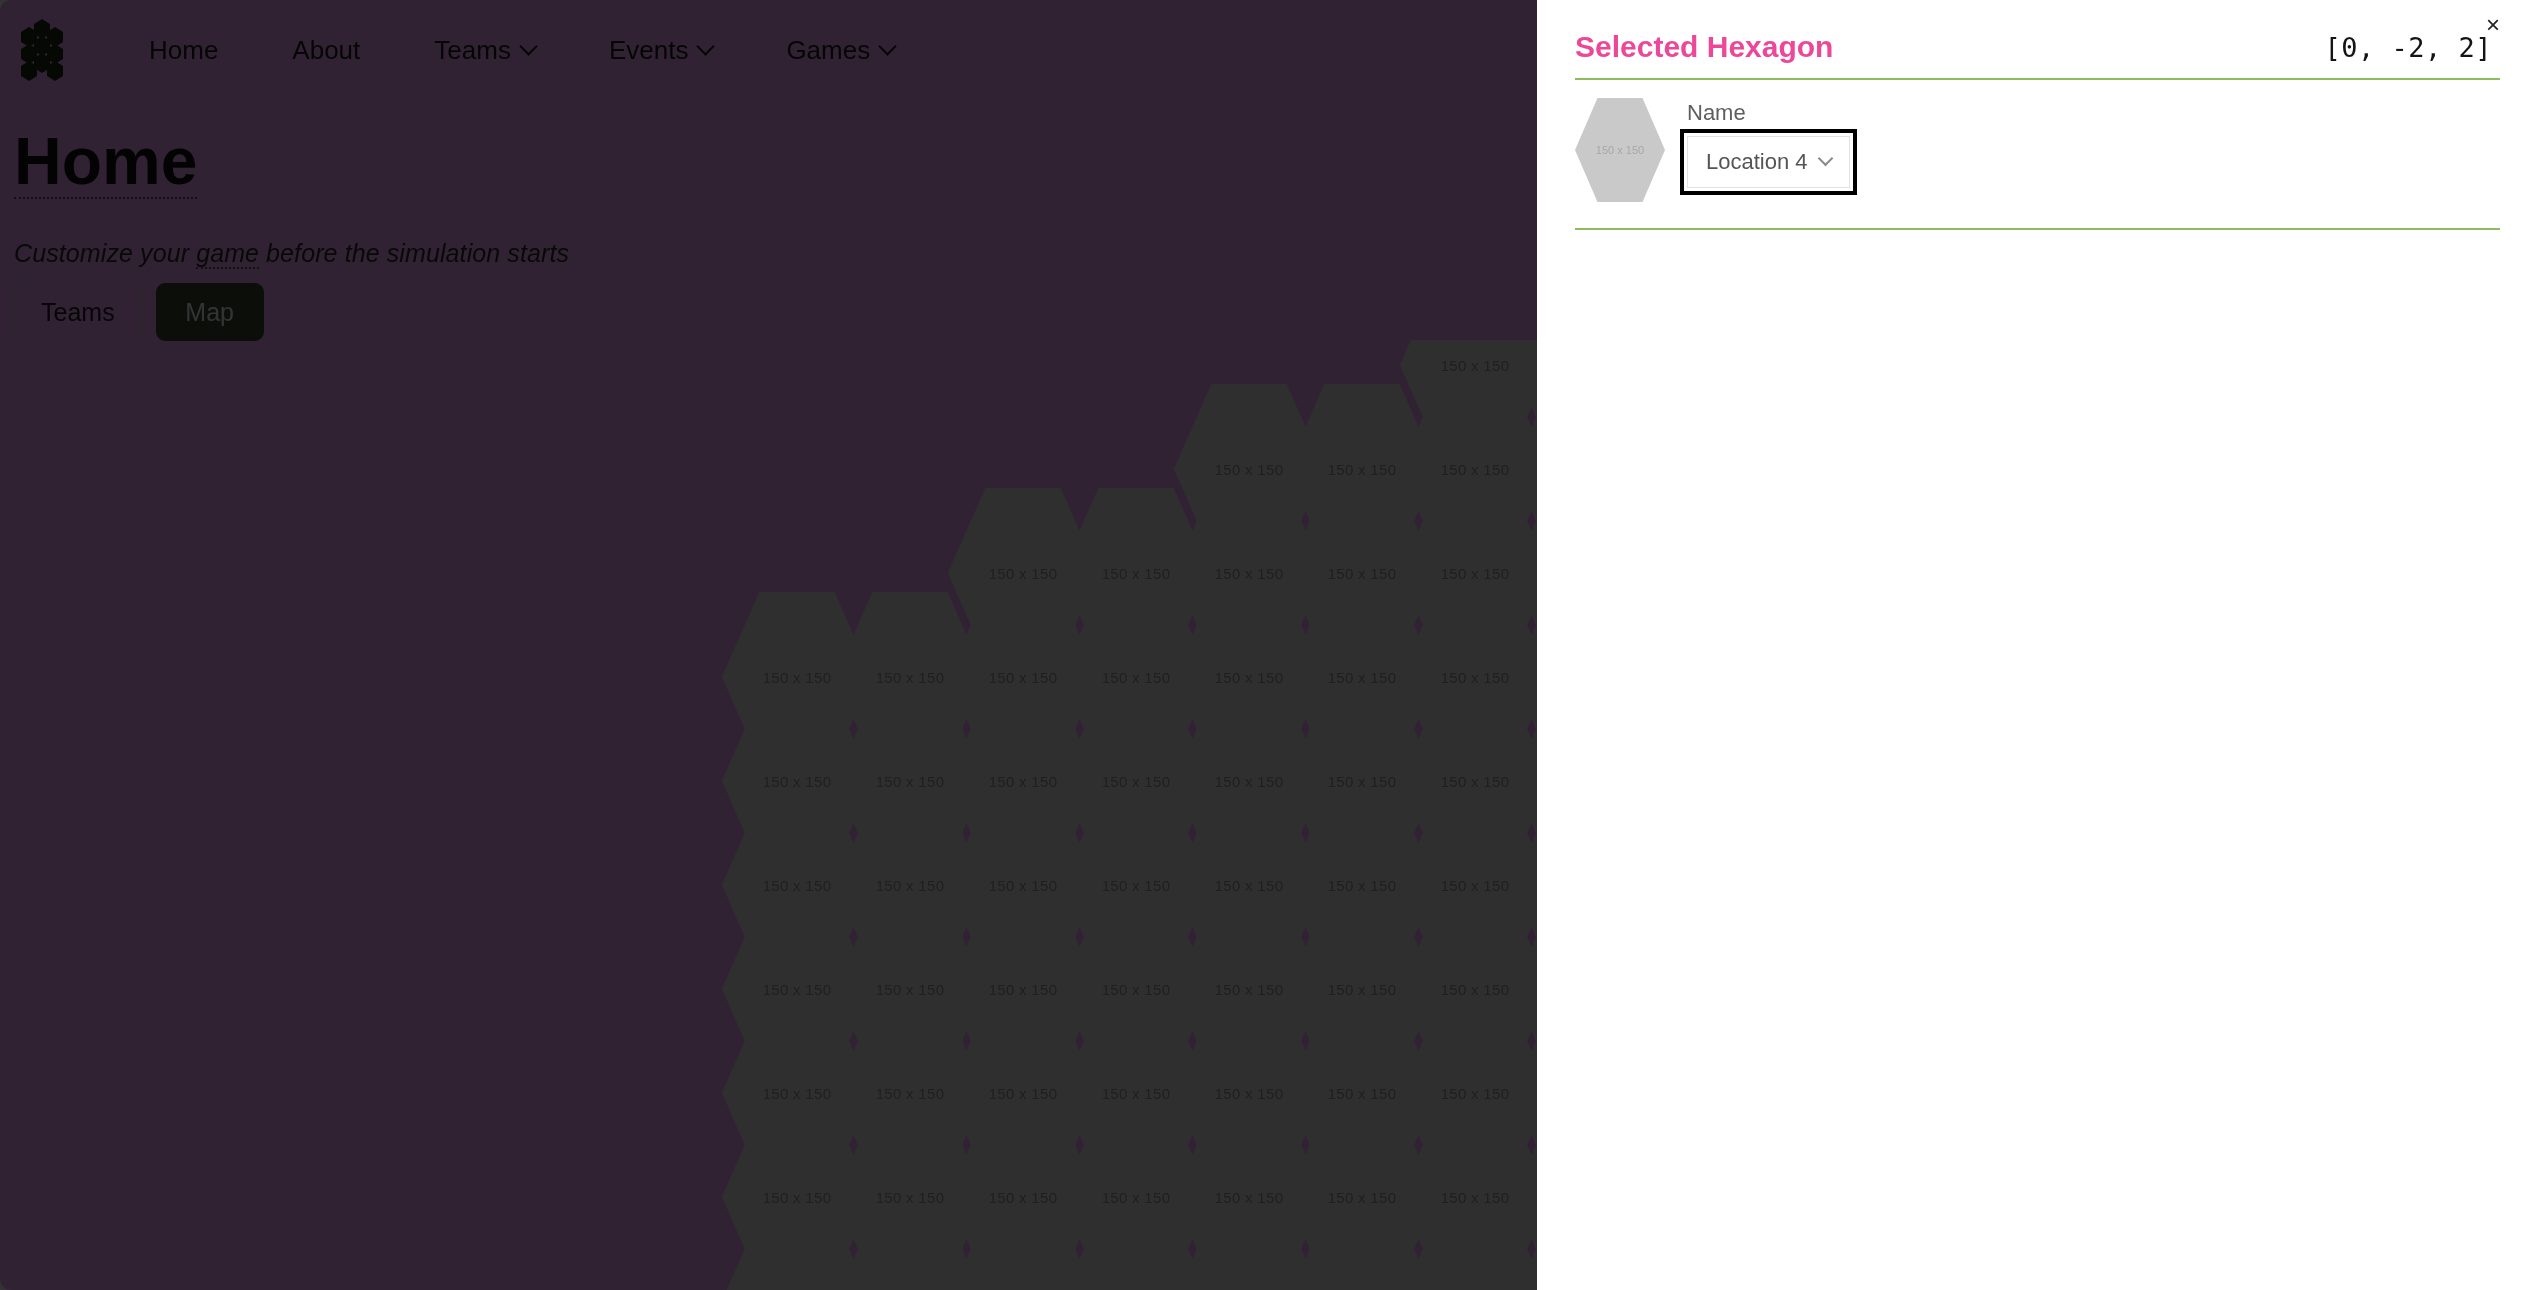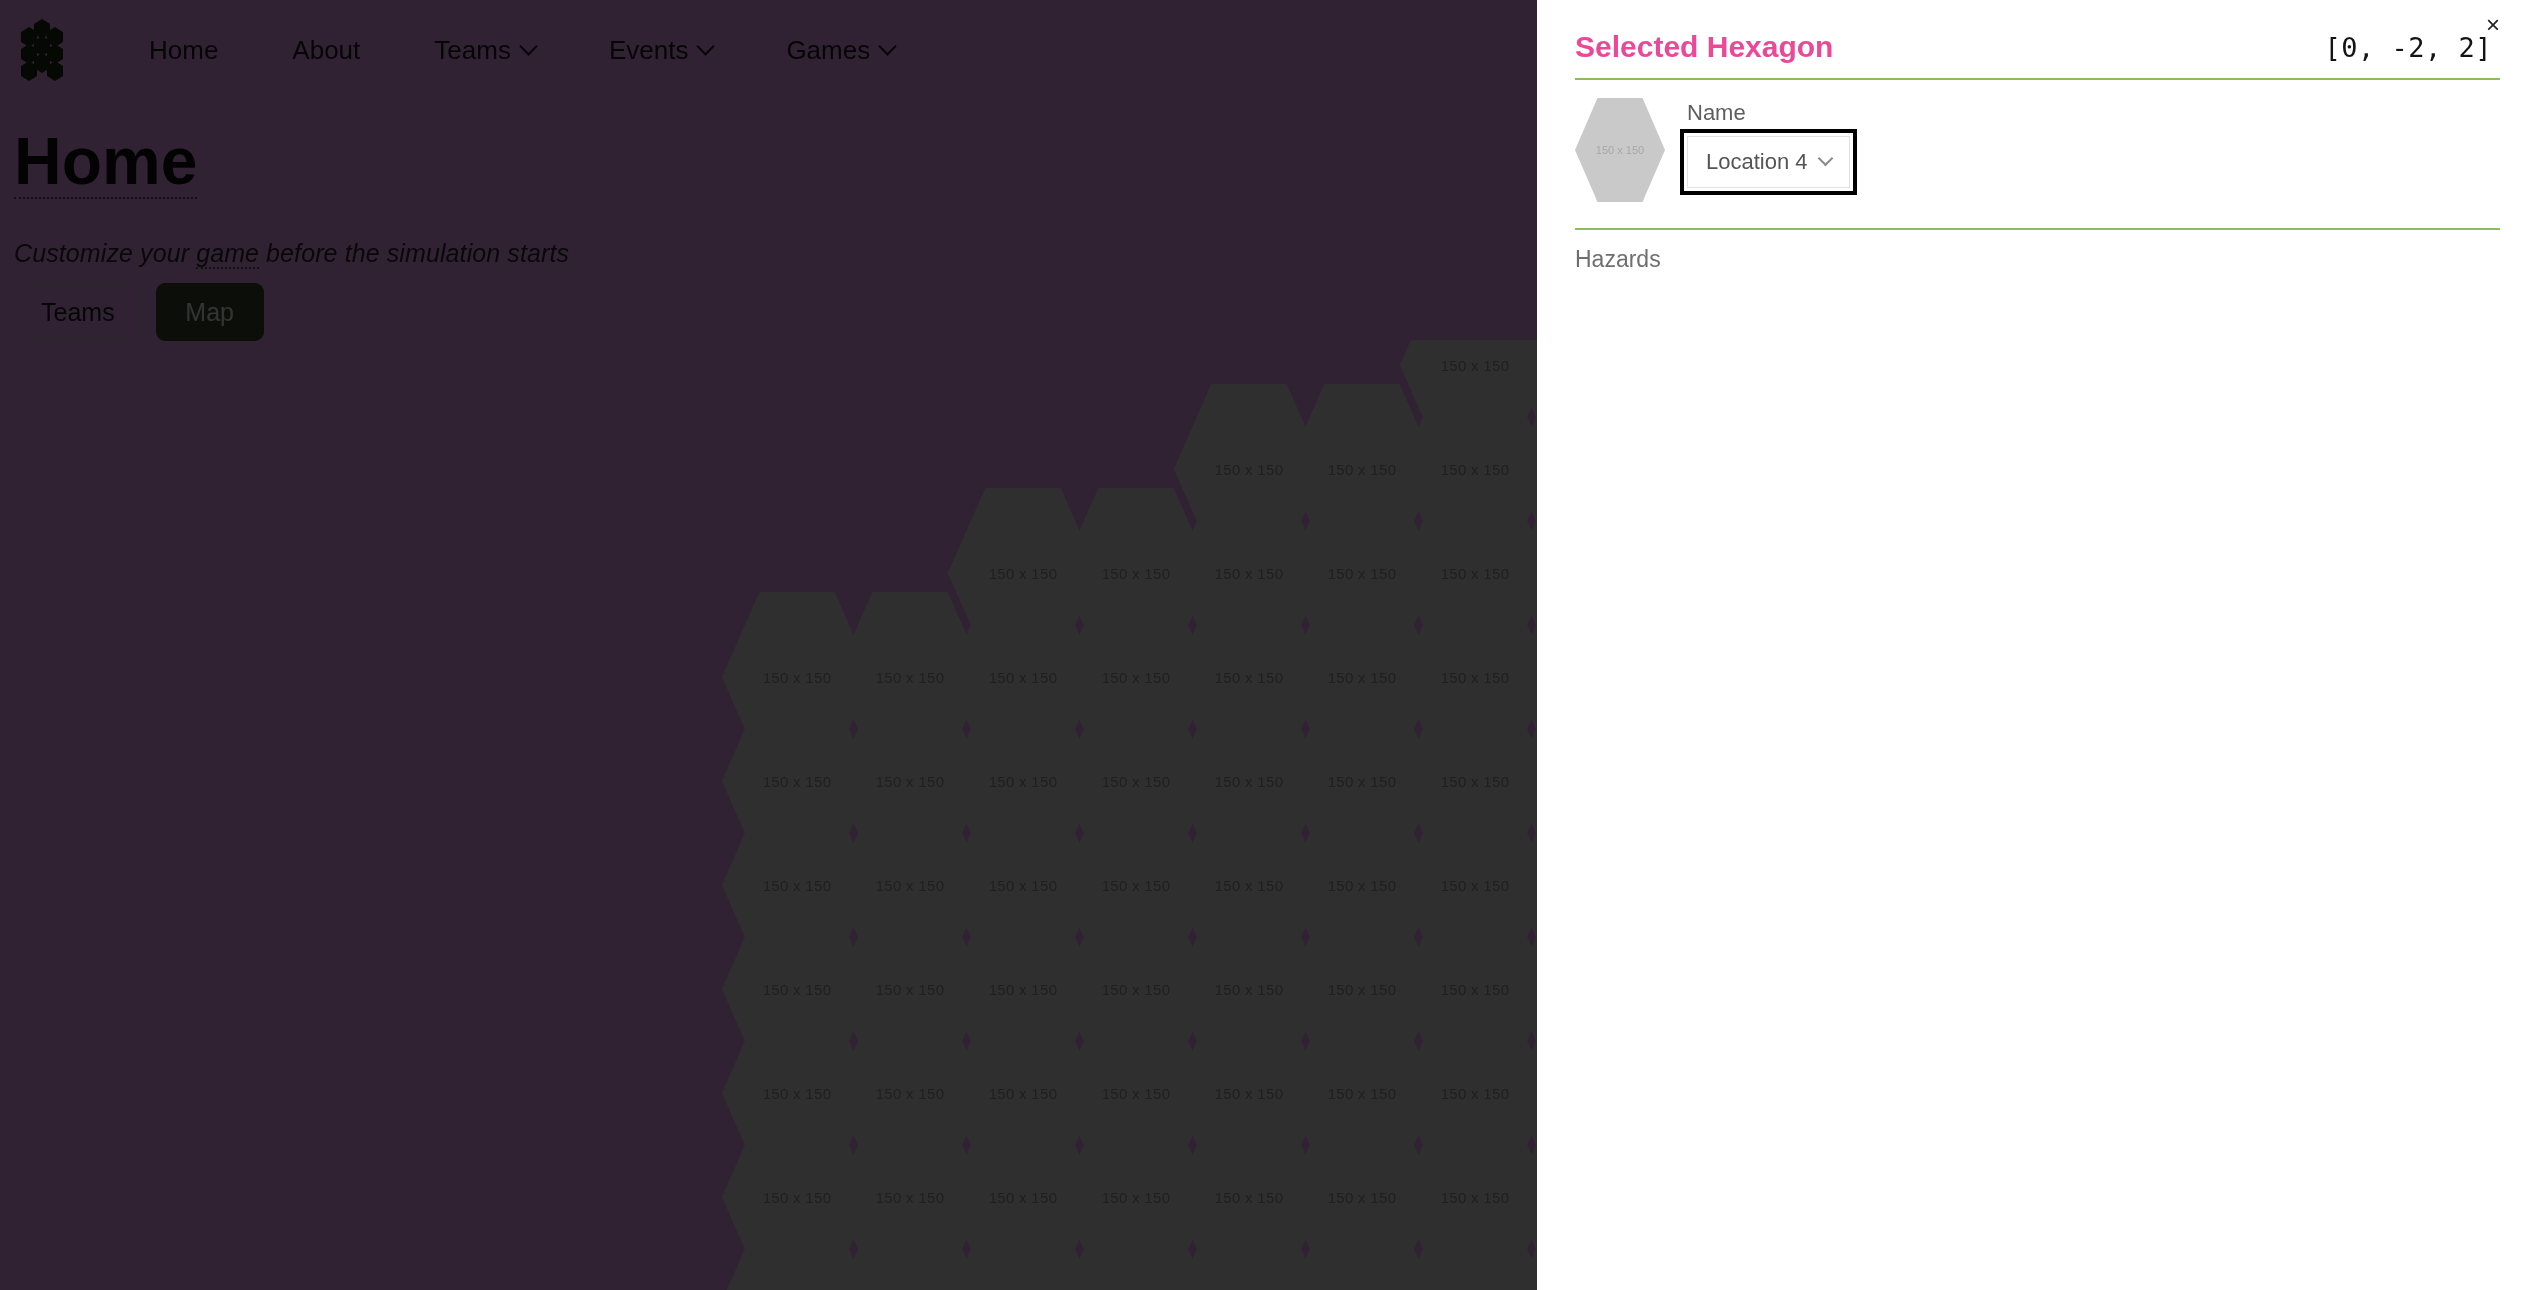--- a/index.html
+++ b/index.html
@@ -17,20 +17,21 @@
     width: 2538px;
     height: 1290px;
     overflow: hidden;
   }
 
   
   .page {
     position: absolute;
     inset: 0;
     background: #f0abfc;
+    border-radius: 11px;
   }
 
   
   .navbar {
     position: absolute;
     top: 0; left: 0;
     width: 2538px;
     height: 100px;
     display: flex;
     align-items: center;
@@ -560,17 +561,16 @@
         <div class="field-label">Name</div>
         <div class="select select-focused">
           <span>Location 4</span>
           <i class="sel-caret"></i>
         </div>
       </div>
     </div>
 
     <div class="rule"></div>
 
-    <div class="hazards-label">Hazards</div>
 
 
   </aside>
 </div>
 
 </body></html>

